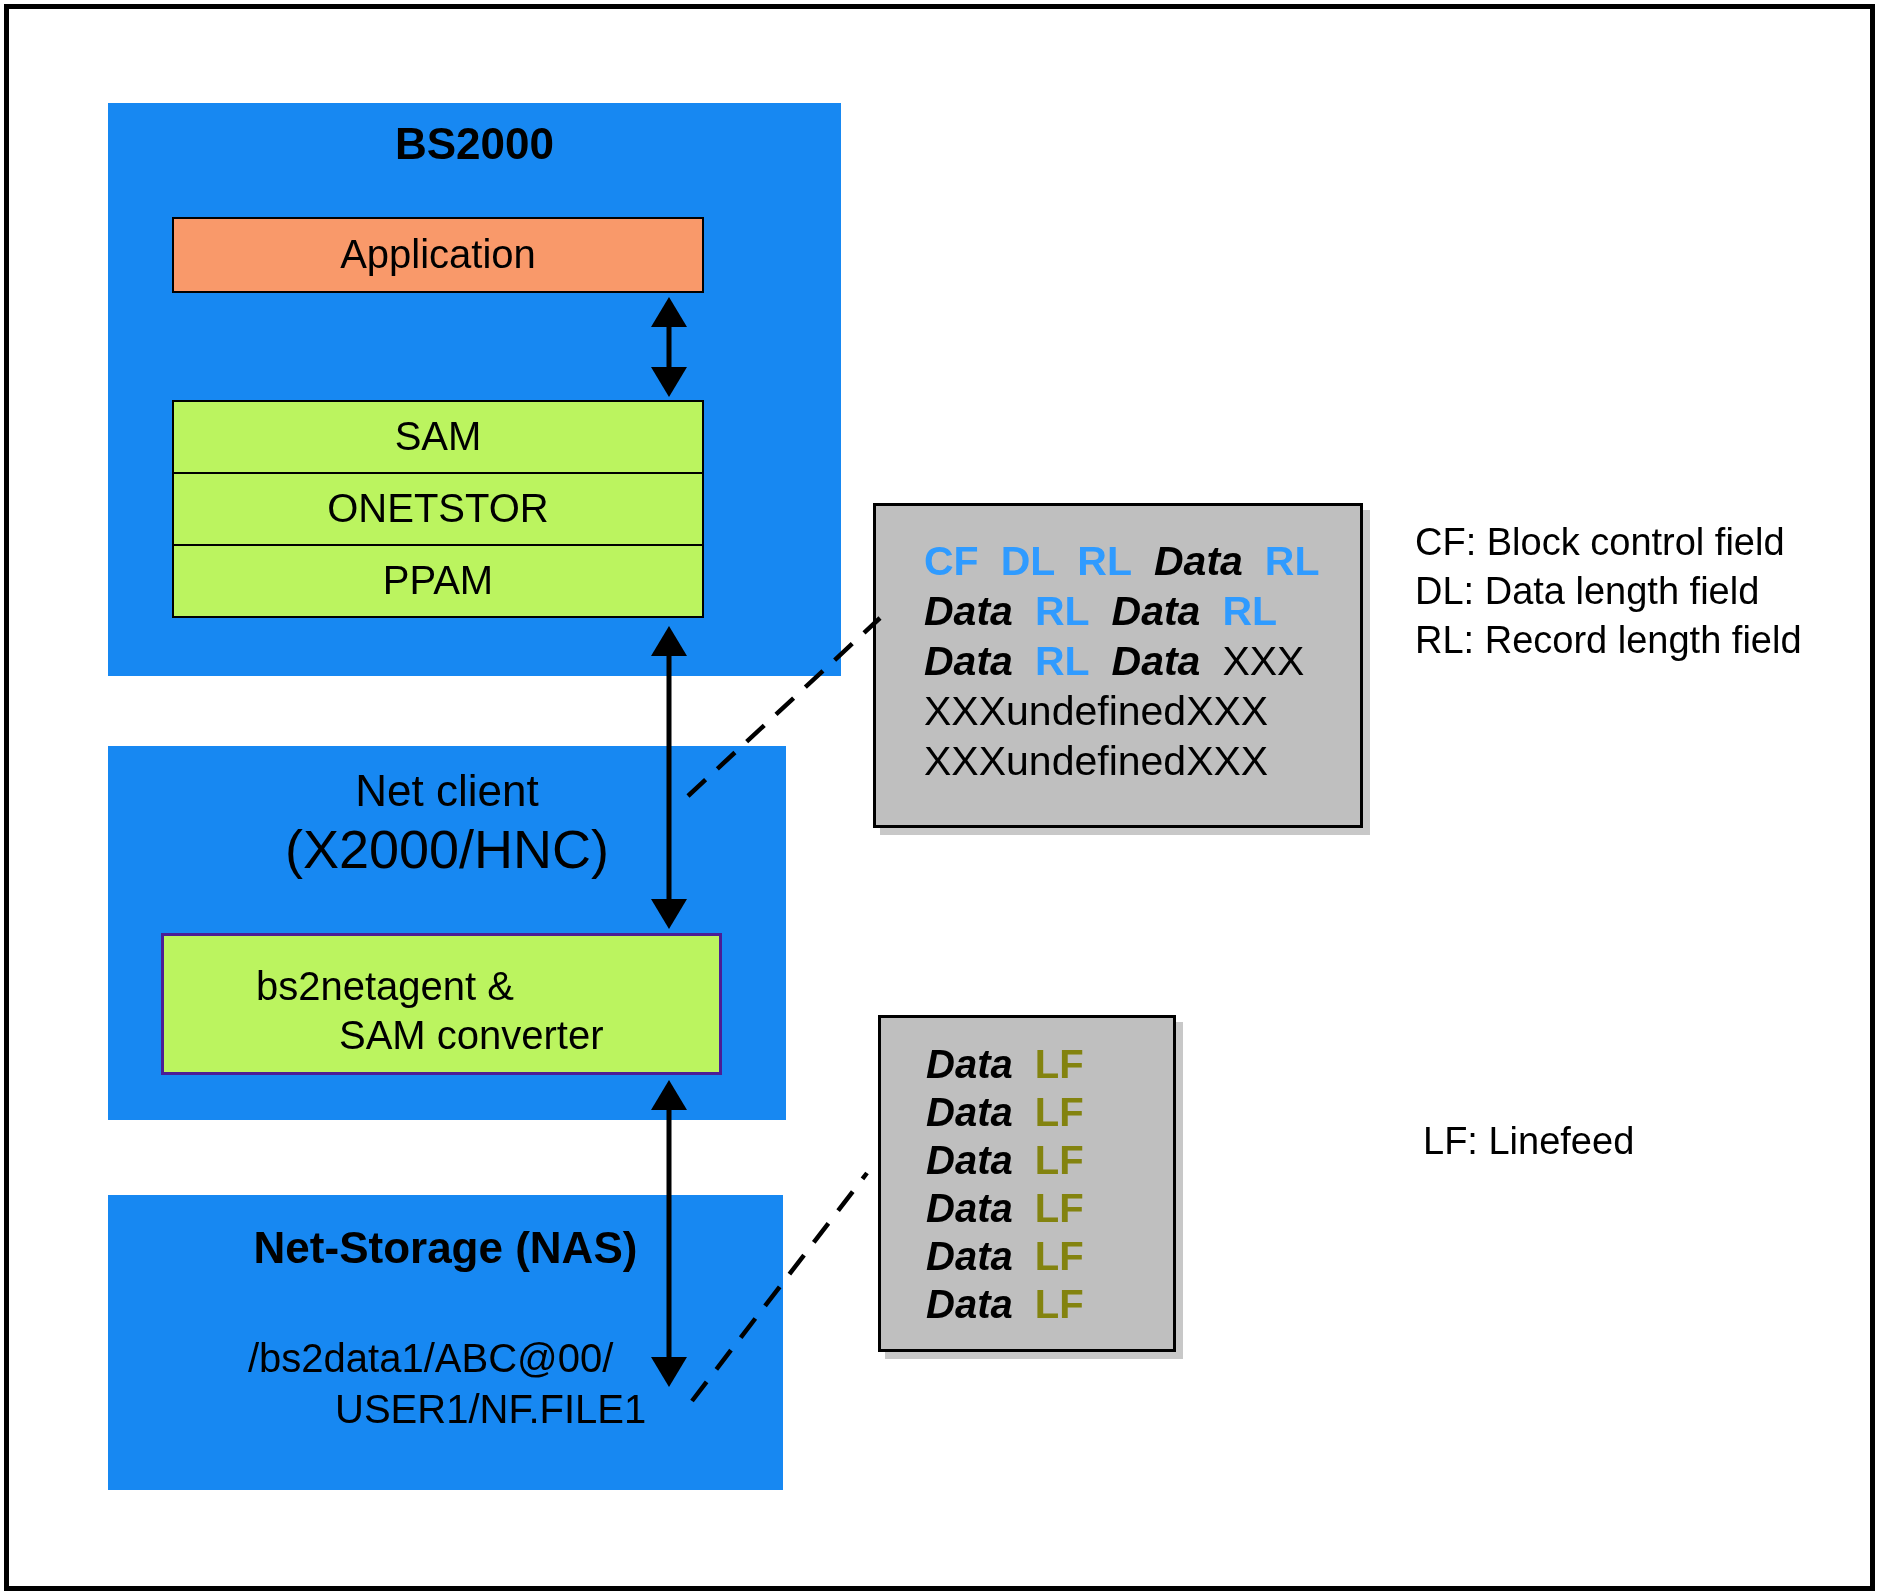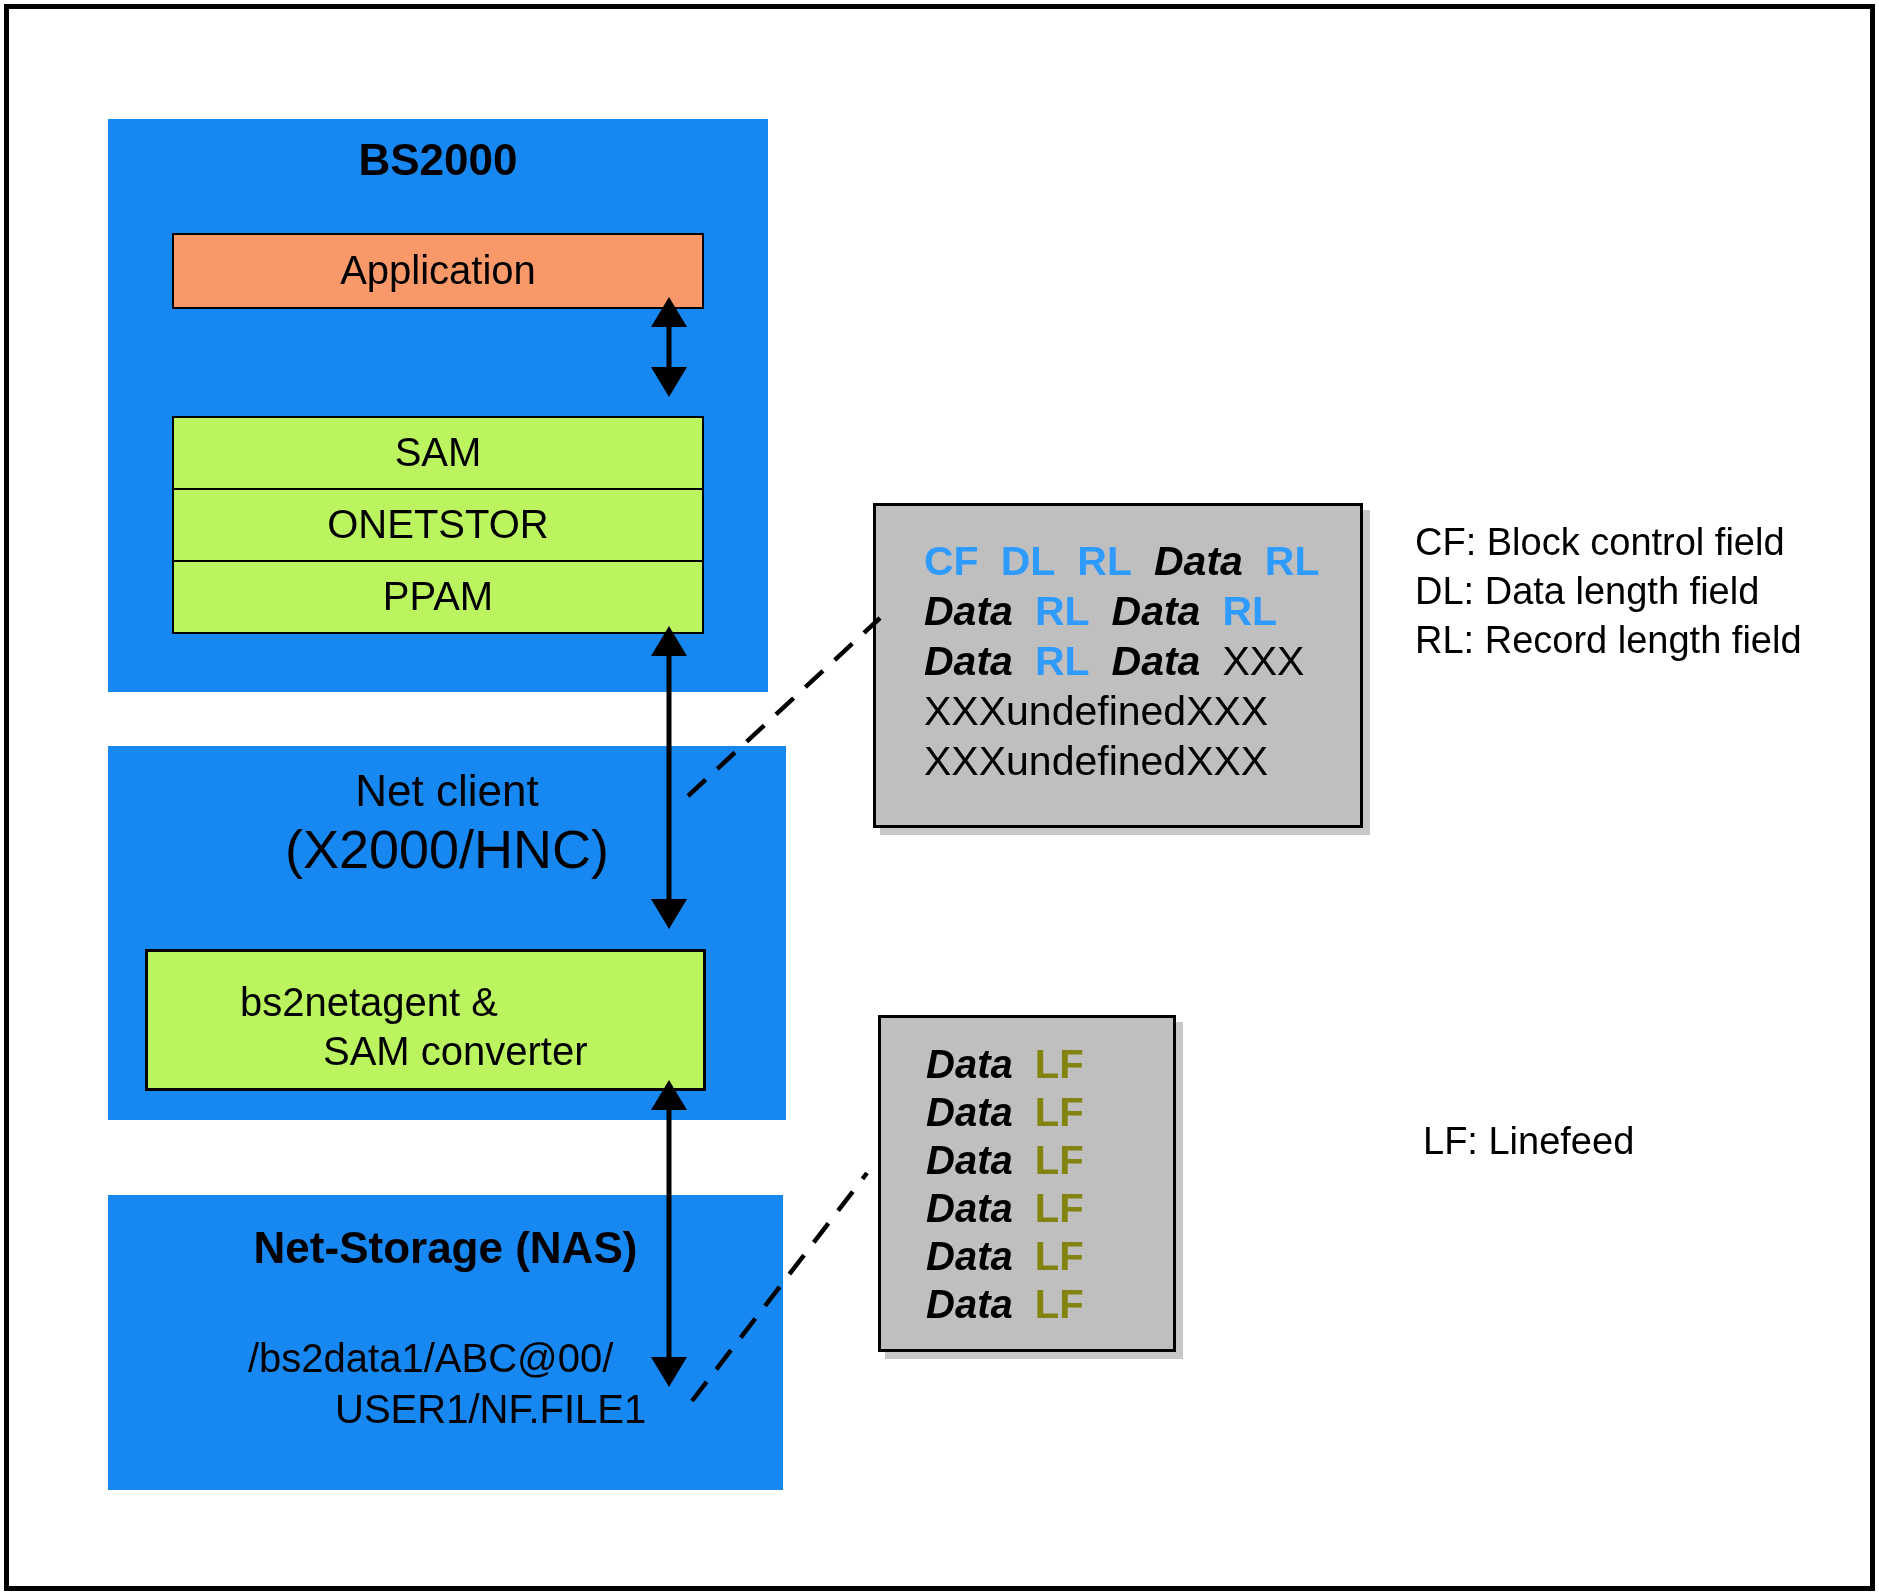--- a/index.html
+++ b/index.html
@@ -11,44 +11,44 @@
     color:#000;
     overflow:hidden;
   }
   #frame{
     position:absolute;left:4px;top:4px;right:4px;bottom:4px;
     border:5px solid #000;
   }
   .abs{position:absolute;}
   .bluebox{background:var(--box-blue,#1788F2);}
   
-  #bs2000{left:108px;top:103px;width:660px;height:573px;margin-top:16px;}
+  #bs2000{left:108px;top:103px;width:733px;height:573px;}
   #bs2000-title{left:0;top:16px;width:100%;text-align:center;font-size:44px;font-weight:bold;}
   #app-box{
     left:64px;top:114px;width:532px;height:76px;
     background:var(--box-orange,#F9996A);
     border:2px solid #000;box-sizing:border-box;
     text-align:center;font-size:40px;line-height:70px;
   }
   #layer-stack{left:64px;top:297px;width:532px;}
   .layer{
     width:532px;height:74px;background:var(--box-green,#BBF45F);
     border:2px solid #000;box-sizing:border-box;margin-top:-2px;
     text-align:center;font-size:40px;line-height:68px;
   }
   .layer:first-child{margin-top:0;}
   
   #netclient{left:108px;top:746px;width:678px;height:374px;}
   #netclient-title{left:0;top:20px;width:100%;text-align:center;font-size:44px;font-weight:normal;}
   #netclient-sub{left:0;top:72px;width:100%;text-align:center;font-size:54px;}
   #agent-box{
-    left:37px;top:187px;width:561px;height:142px;
+    left:53px;top:187px;width:561px;height:142px;
     background:var(--box-green,#BBF45F);
-    border:3px solid #000000;box-sizing:border-box;
-    font-size:40px;line-height:49px;padding-top:26px;margin-top:16px;
+    border:3px solid #4c1d95;box-sizing:border-box;
+    font-size:40px;line-height:49px;padding-top:26px;
   }
   #agent-line1{margin-left:92px;}
   #agent-line2{margin-left:175px;}
   
   #netstorage{left:108px;top:1195px;width:675px;height:295px;}
   #netstorage-title{left:0;top:28px;width:100%;text-align:center;font-size:44px;font-weight:bold;}
   #nas-path{left:0;top:138px;width:100%;font-size:40px;line-height:51px;}
   #nas-path-line1{margin-left:140px;}
   #nas-path-line2{margin-left:227px;}
   

